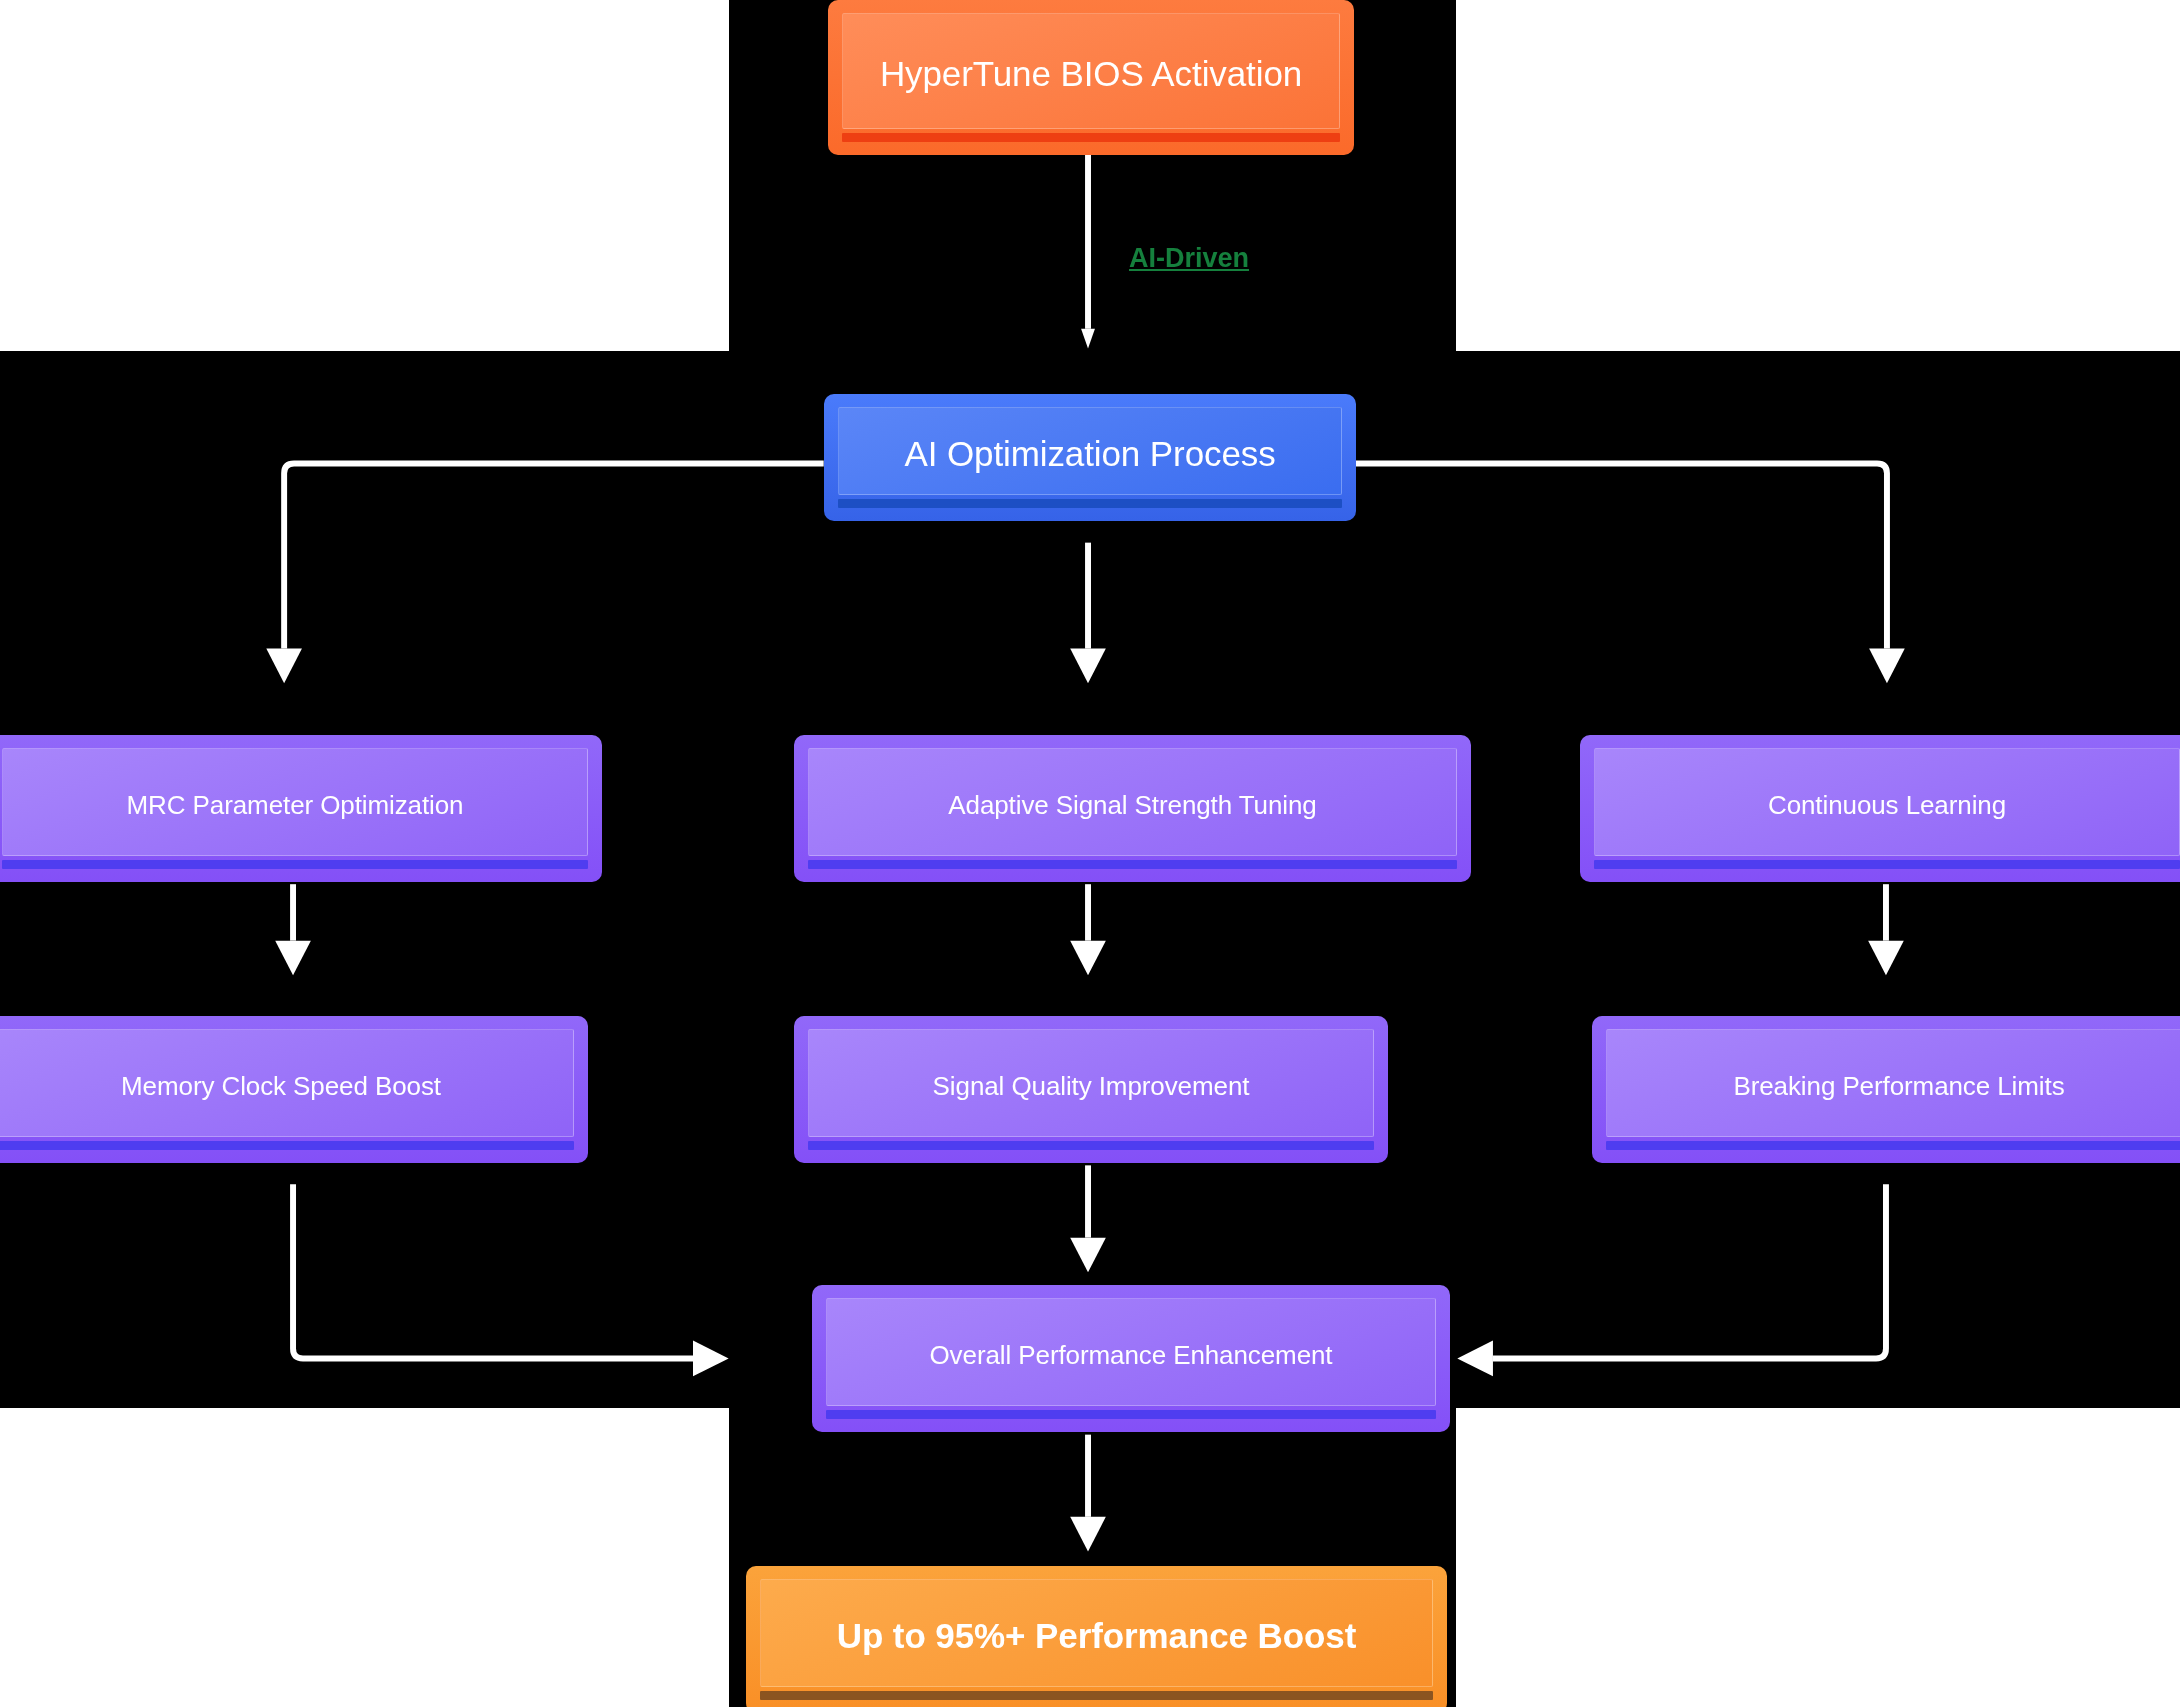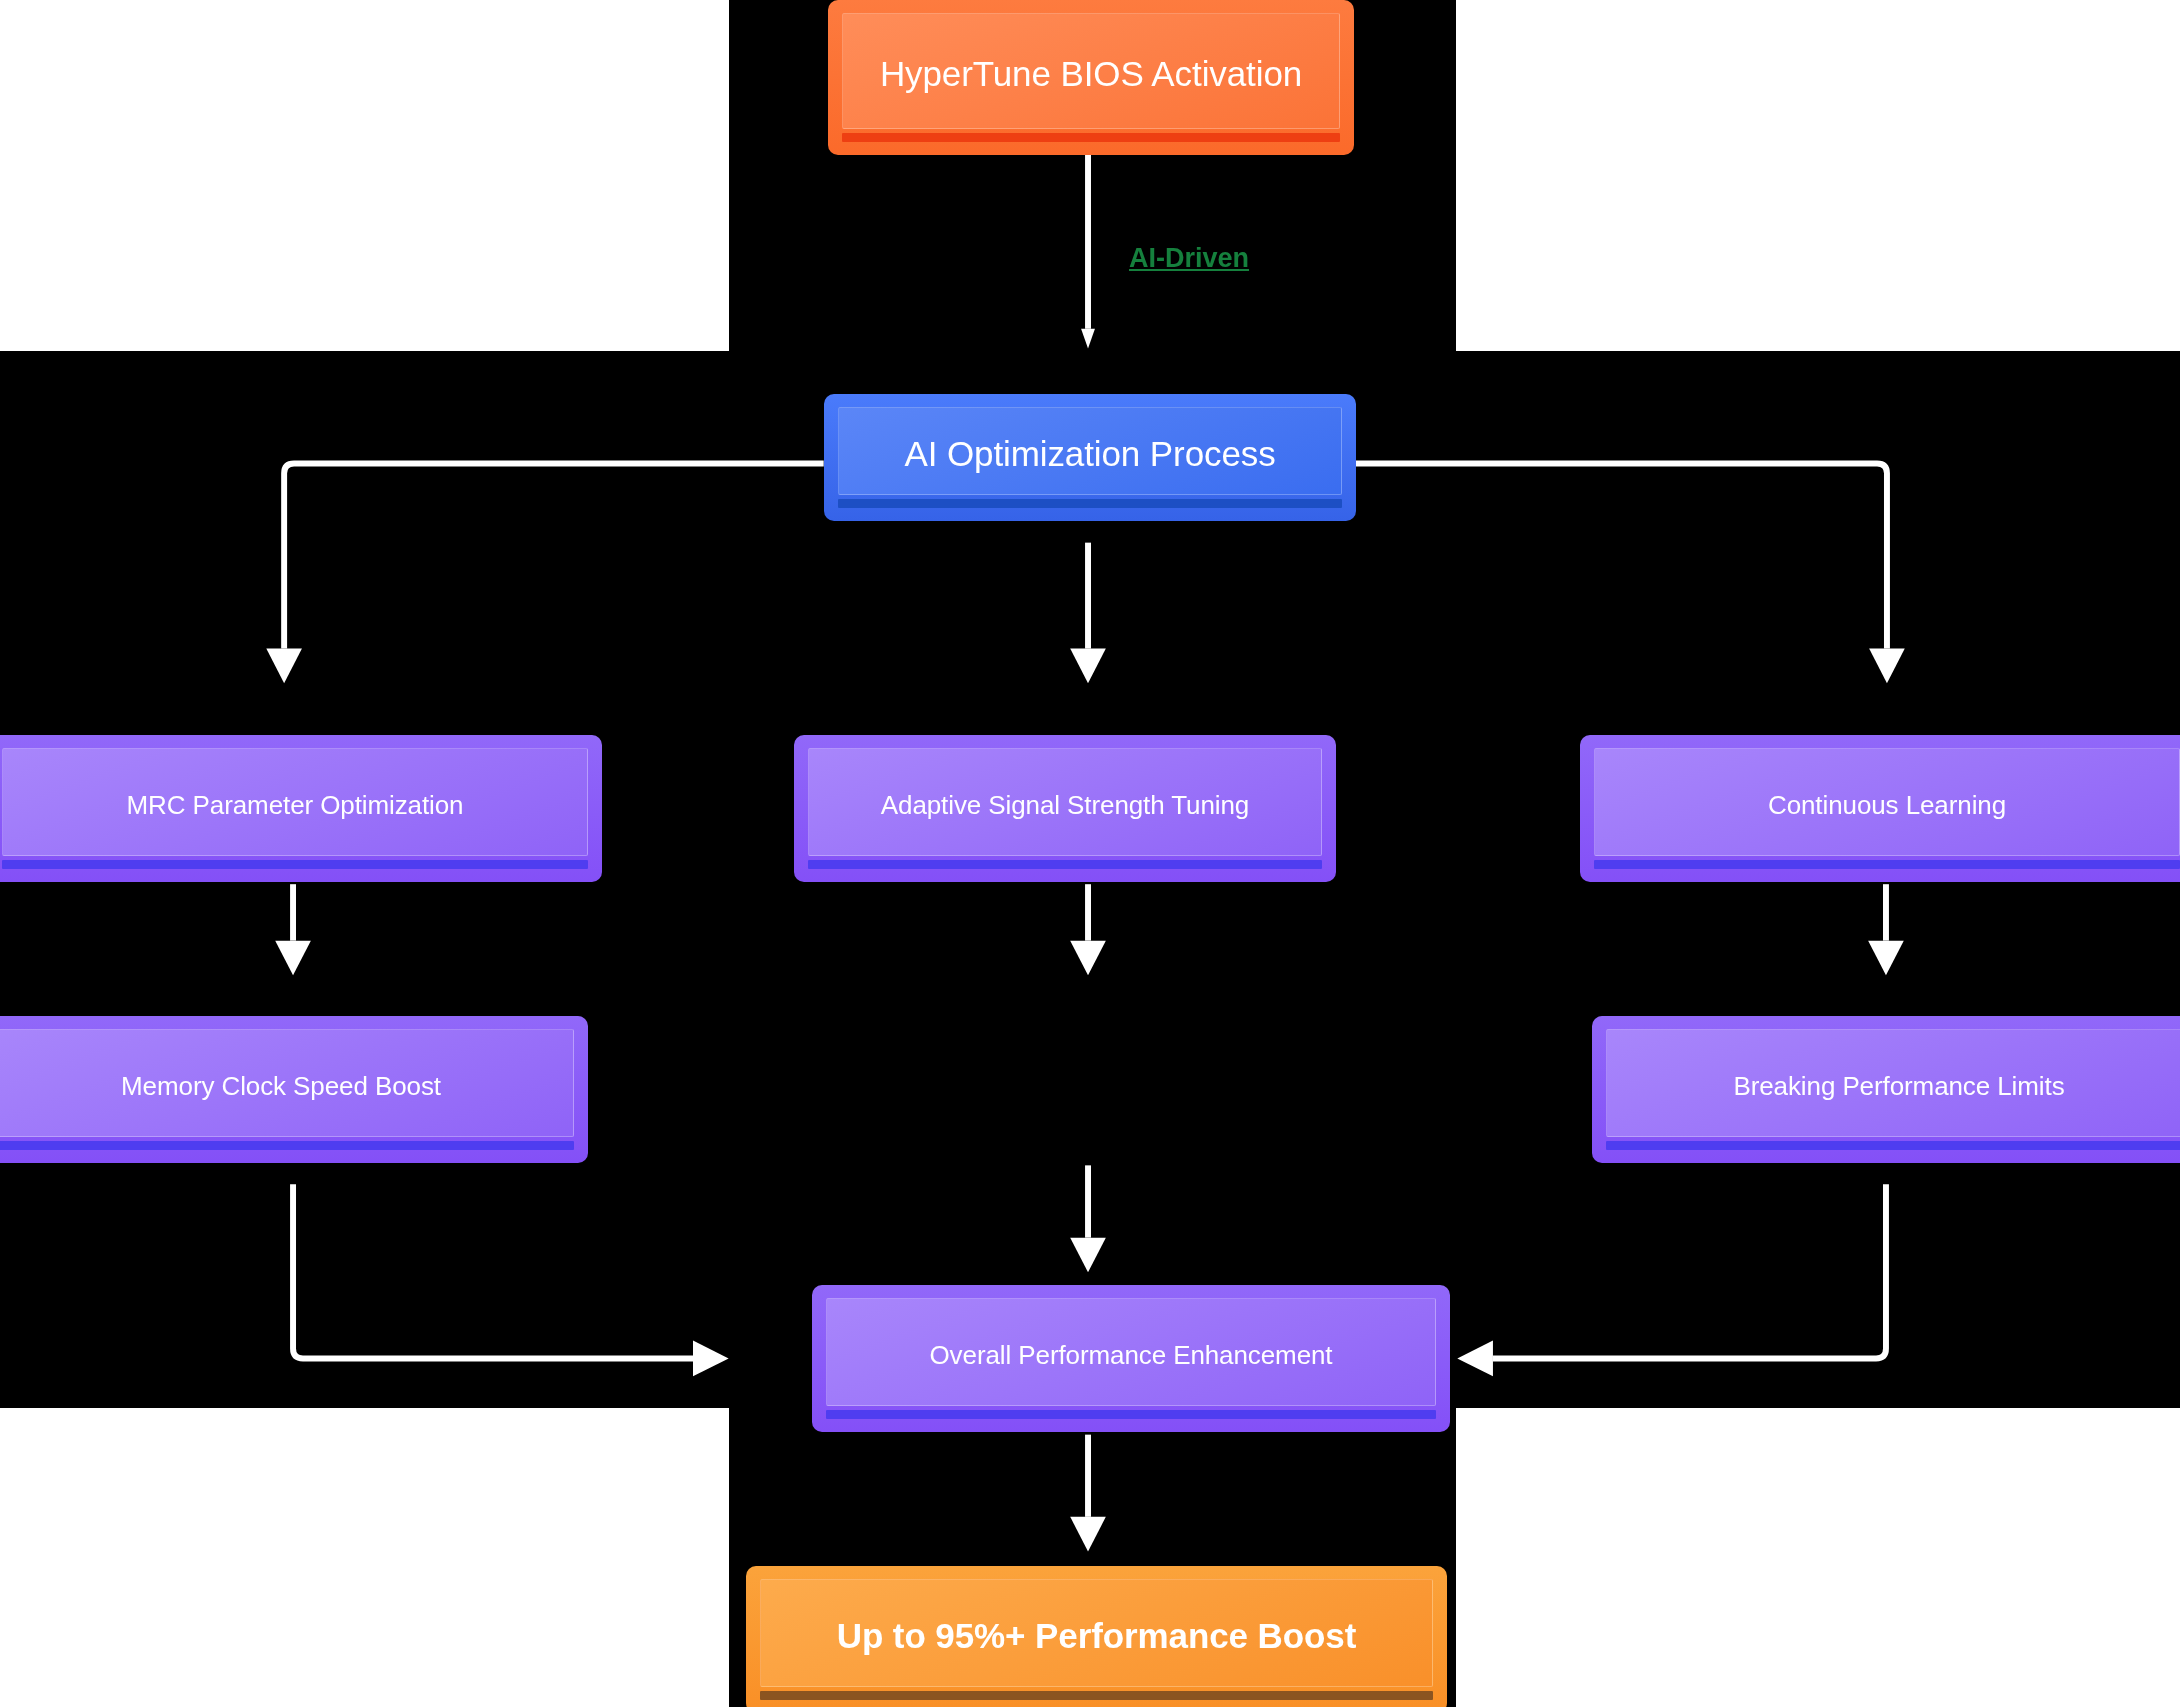--- a/index.html
+++ b/index.html
@@ -40,21 +40,21 @@
   #n-ai .bar{background:#1d4fc4;}
   #n-ai .label{font-size:35px;}
 
   
   .purple{background:linear-gradient(180deg,#9168f9 0%,#8450f7 100%);}
   .purple .inner{background:linear-gradient(160deg,#a886fb 0%,#8f63f7 100%);}
   .purple .bar{background:#4f3df0;}
   .purple .label{font-size:26px;}
 
   #n-mrc      {left:-12px; top:735px; width:614px;height:147px;}
-  #n-adapt    {left:794px; top:735px; width:542px;height:147px;}
+  #n-adapt    {left:794px; top:735px; width:677px;height:147px;}
   #n-cont     {left:1580px;top:735px; width:614px;height:147px;}
   #n-memclk   {left:-26px; top:1016px;width:614px;height:147px;}
   #n-sigq     {left:794px; top:1016px;width:594px;height:147px;}
   #n-break    {left:1592px;top:1016px;width:614px;height:147px;}
   #n-overall  {left:772px; top:1285px;width:638px;height:147px;margin-left:40px;}
 
   
   #n-boost{left:746px;top:1566px;width:701px;height:147px;
     background:linear-gradient(180deg,#fba33b 0%,#f98f26 100%);}
   #n-boost .inner{background:linear-gradient(160deg,#fdab4c 0%,#f9902a 100%);}
@@ -148,20 +148,25 @@
     <div class="bar"></div>
     <div class="label">Continuous Learning</div>
   </div>
 
   <div class="node purple" id="n-memclk">
     <div class="inner"></div>
     <div class="bar"></div>
     <div class="label">Memory Clock Speed Boost</div>
   </div>
 
+  <div class="node purple" id="n-sigq">
+    <div class="inner"></div>
+    <div class="bar"></div>
+    <div class="label">Signal Quality Improvement</div>
+  </div>
 
   <div class="node purple" id="n-break">
     <div class="inner"></div>
     <div class="bar"></div>
     <div class="label">Breaking Performance Limits</div>
   </div>
 
   <div class="node purple" id="n-overall">
     <div class="inner"></div>
     <div class="bar"></div>

